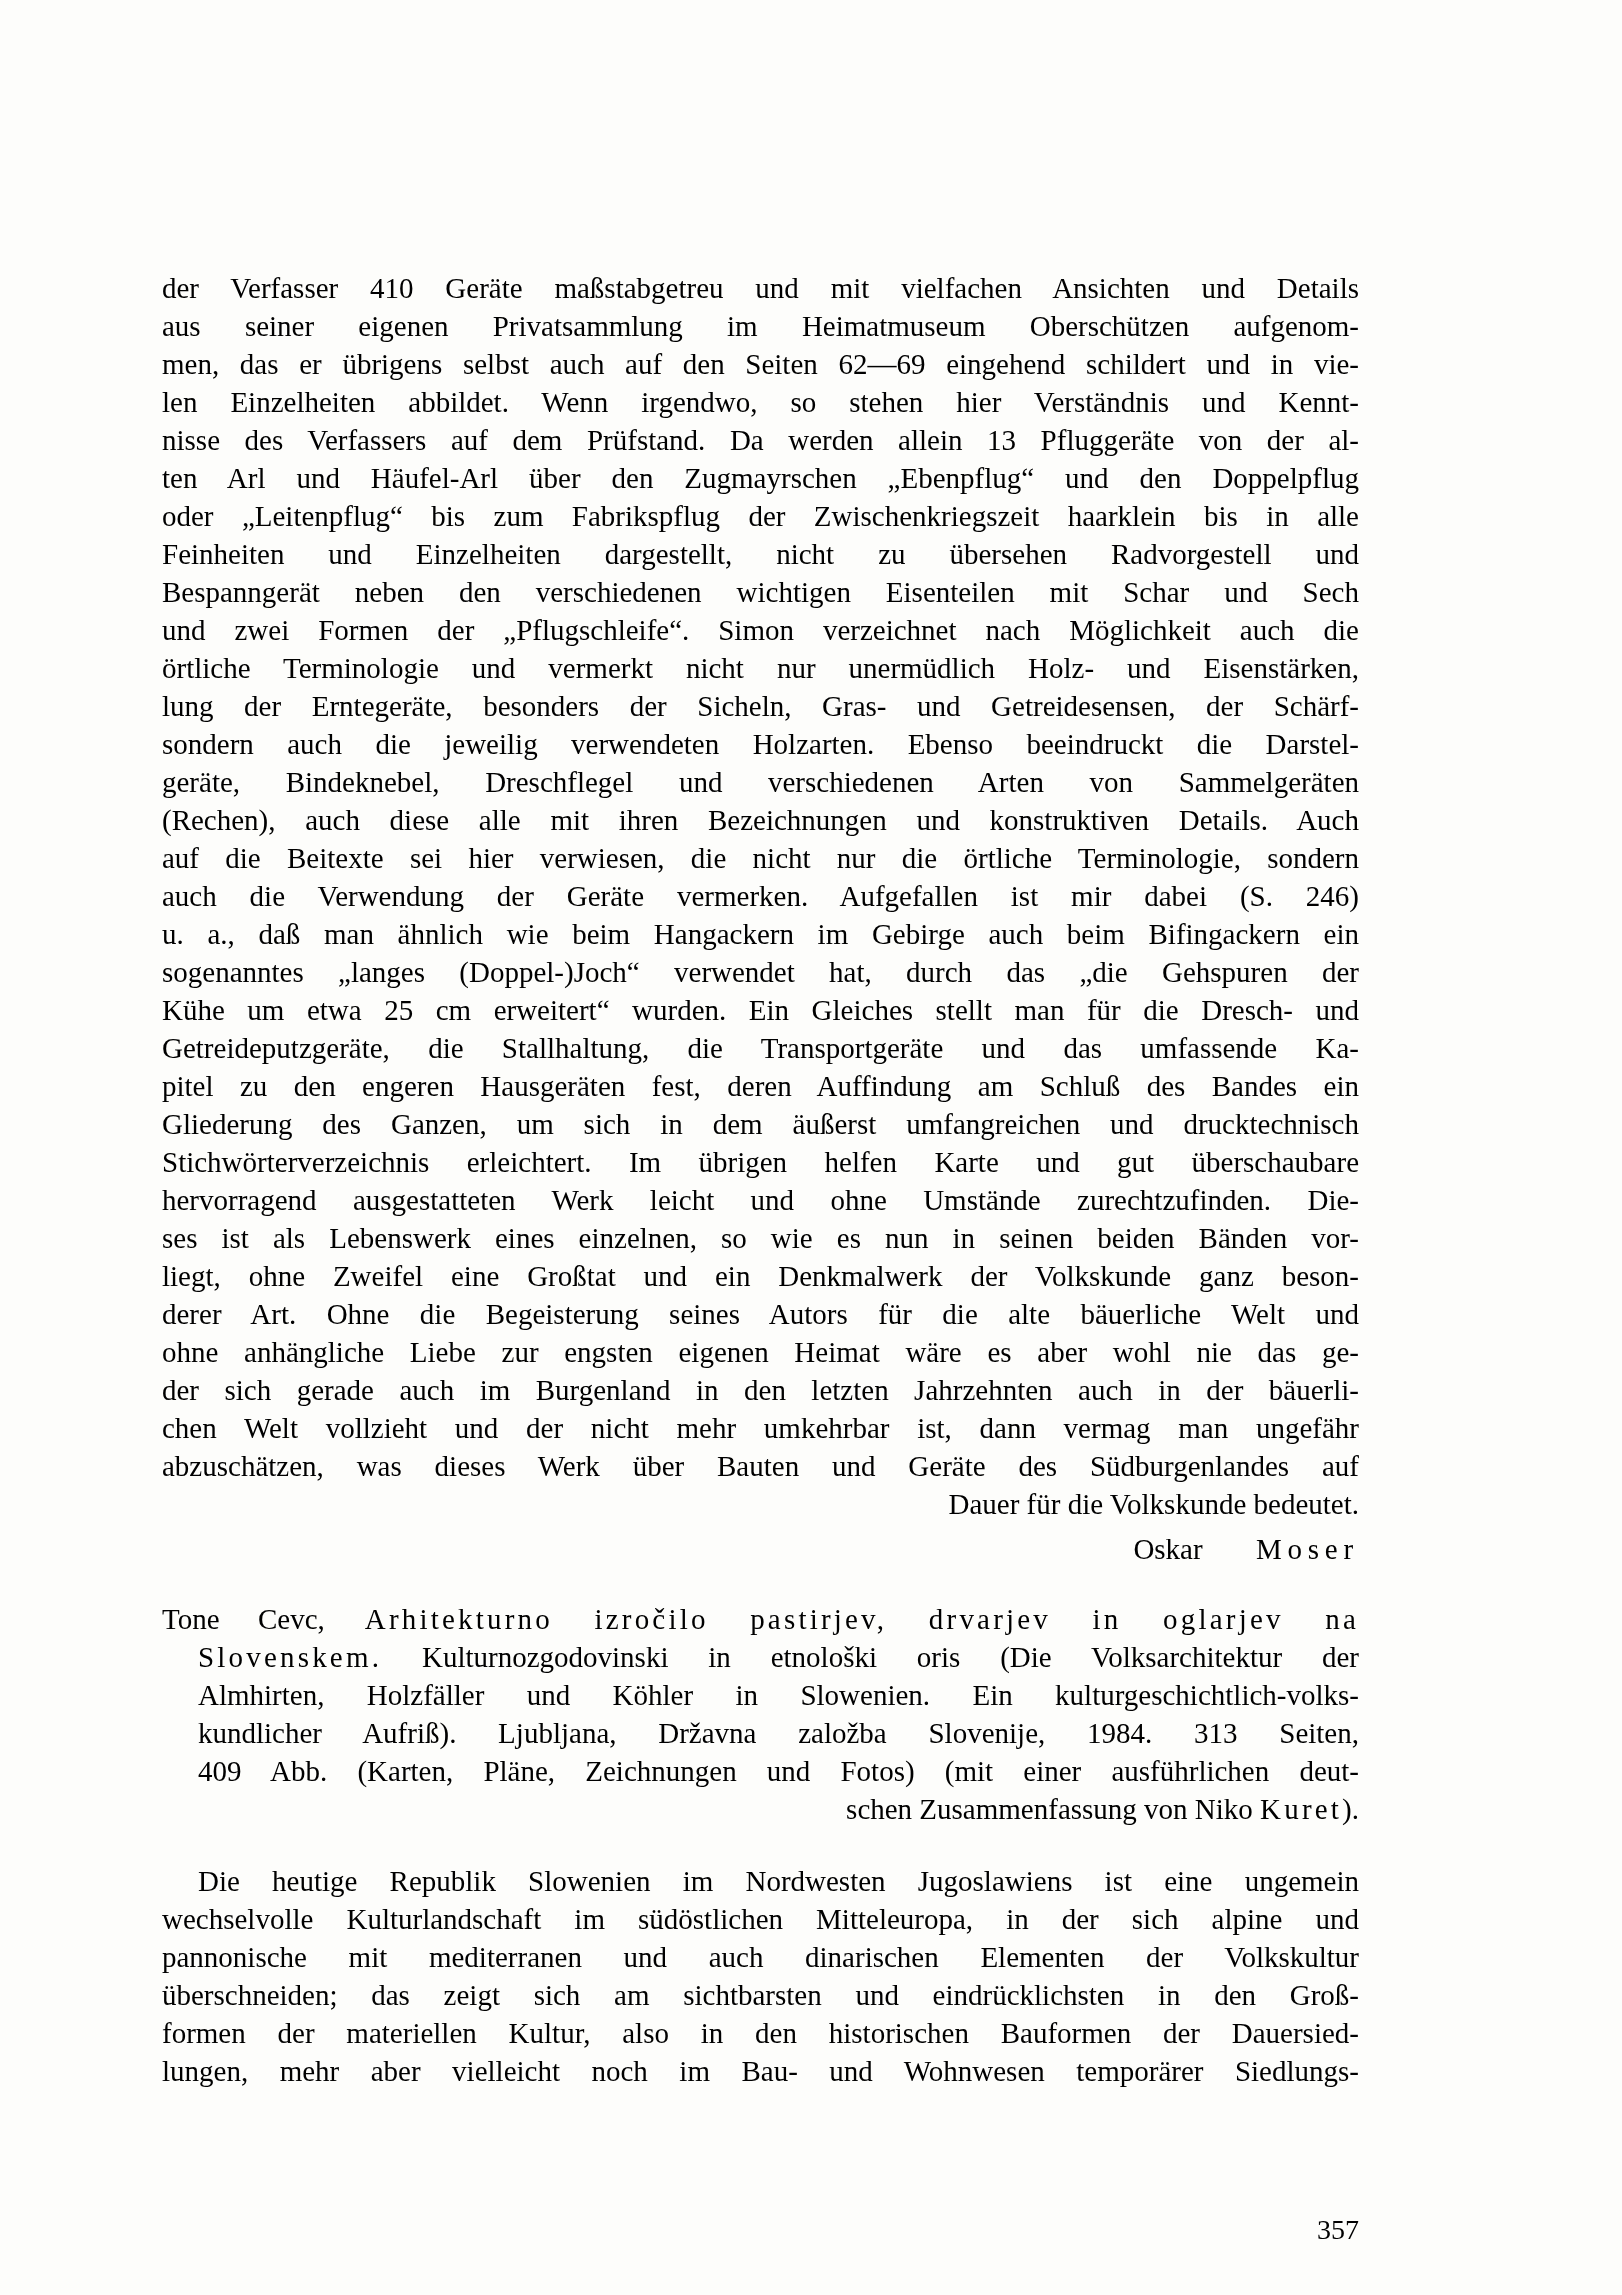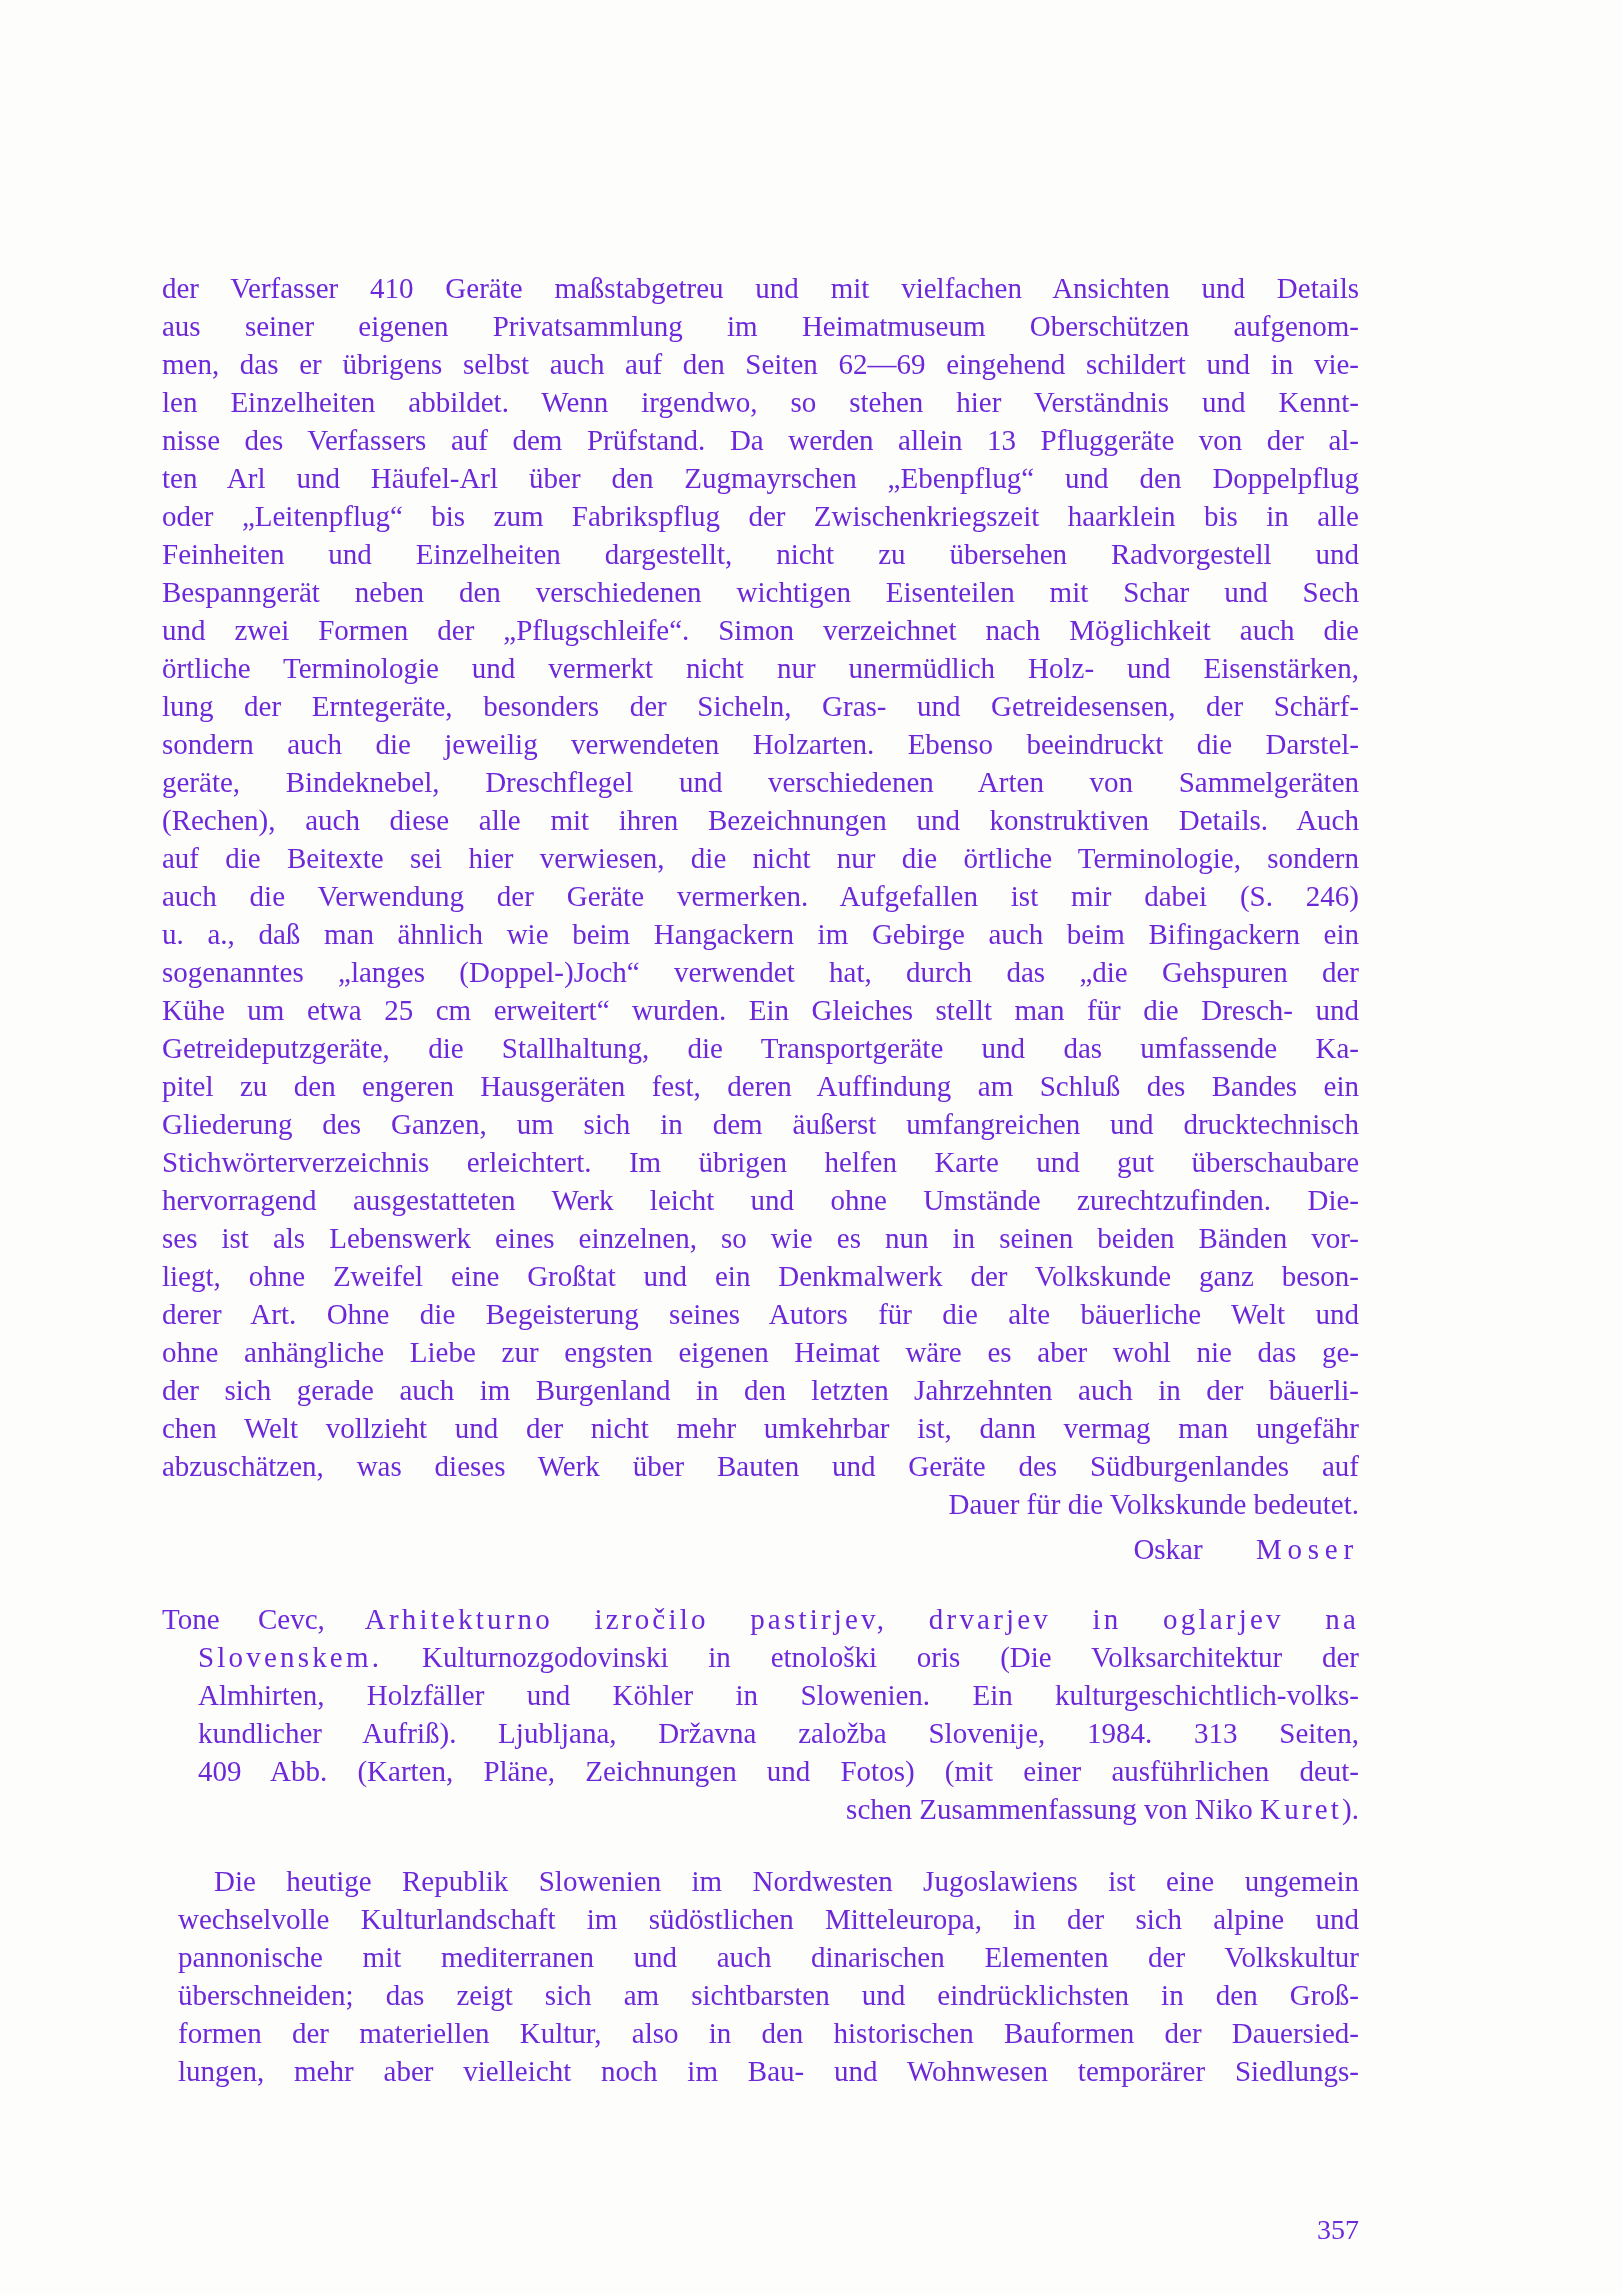--- a/index.html
+++ b/index.html
@@ -5,21 +5,21 @@
   html, body {
     margin: 0;
     padding: 0;
     background: #ffffff;
   }
   .page {
     position: relative;
     width: 1622px;
     height: 2295px;
     background: #fdfdfb;
-    color: #6d28d9;
+    color: #000000;
     font-family: "Liberation Serif", "DejaVu Serif", serif;
     font-size: 29px;
     line-height: 38px;
     overflow: hidden;
   }
   .text-block {
     position: absolute;
     left: 162px;
     top: 269px;
     width: 1197px;
@@ -56,21 +56,20 @@
   .signature {
     text-align: right;
     height: 38px;
     margin-top: 6.5px;
   }
   .citation {
     margin-top: 32px;
   }
   .para2 {
     margin-top: 34px;
-    margin-left: 16px;
   }
   .seg-b {
     font-weight: normal;
   }
   .seg-sp {
     letter-spacing: 0.11em;
   }
   .signature .seg-sp {
     letter-spacing: 0.2em;
     margin-left: 46px;

